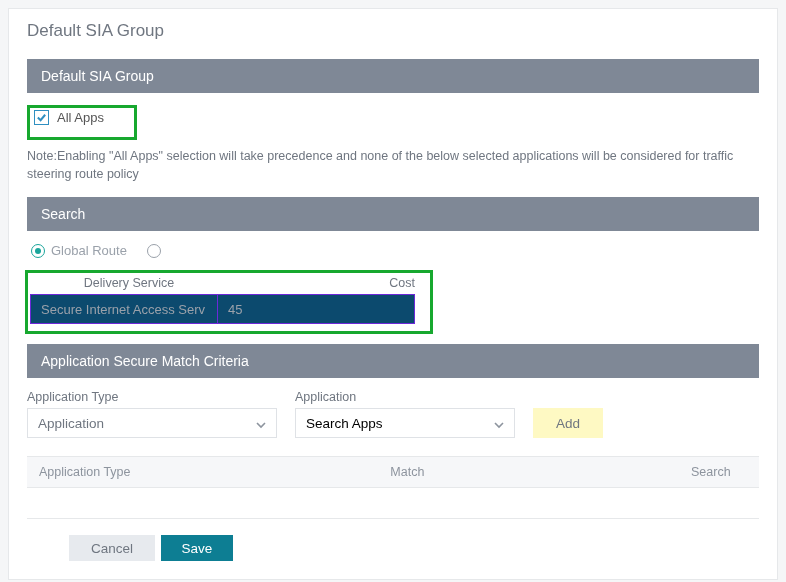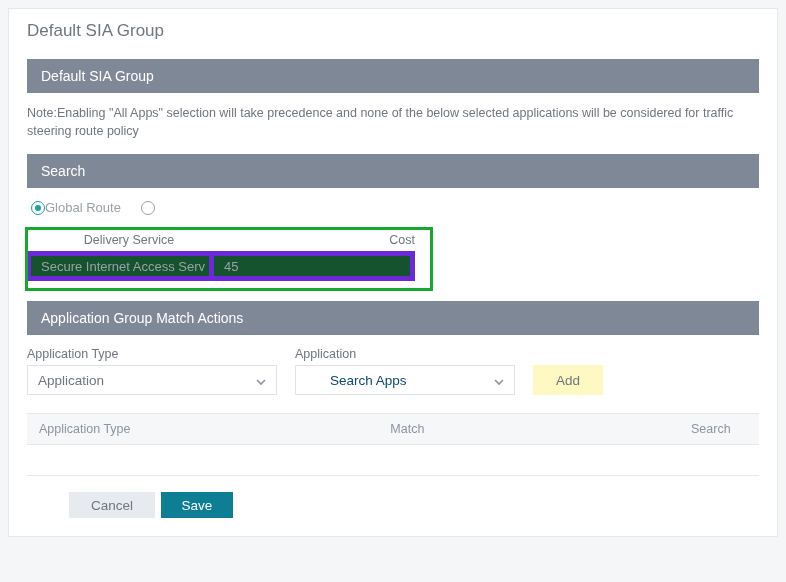--- a/index.html
+++ b/index.html
@@ -54,63 +54,63 @@
     line-height: 1.4;
   }
   .radio-row {
     display: flex;
     align-items: center;
     gap: 20px;
     margin: 0 0 14px 4px;
     color: #9aa1aa;
     font-size: 13px;
   }
-  .radio-item { display: flex; align-items: center; cursor: pointer; }
+  .radio-item { display: flex; align-items: center; gap: 6px; cursor: pointer; }
   .radio-outer {
     width: 14px; height: 14px; border-radius: 50%;
     border: 1px solid #9aa1aa; display: inline-flex;
     align-items: center; justify-content: center;
   }
   .radio-item.selected .radio-outer { border-color: #1aa59b; }
   .radio-inner { width: 6px; height: 6px; border-radius: 50%; background: #1aa59b; }
 
   .ts-row {
     display: flex;
     gap: 12px;
     margin-bottom: 12px;
     padding: 4px 6px 8px 6px;
   }
   .field { display: flex; flex-direction: column; gap: 4px; }
   .field-label {
     font-size: 12.5px;
     color: #6f7680;
   }
   .input-box {
-    border: 5px solid #6d28d9;
+    border: 1px solid #6d28d9;
     height: 30px;
     padding: 0 10px;
     font-size: 13px;
     color: #9aa1aa;
-    background: #14532d;
+    background: #0c4a6e;
     outline: none;
   }
   .input-box::placeholder { color: #9aa1aa; }
   .select-box {
     border: 1px solid #dfe2e6;
     height: 30px;
     display: flex;
     align-items: center;
     justify-content: space-between;
     padding: 0 10px;
     font-size: 13.5px;
     color: #6f7680;
     background: #fff;
     cursor: pointer;
   }
-  .select-box .placeholder { color: #0c4a6e; margin-left: 24px; }
+  .select-box .placeholder { color: #000000; }
   .chev { width: 10px; height: 10px; }
   .chev svg { stroke: #8d949e; stroke-width: 1.6; fill: none; }
 
   .criteria-row {
     display: flex;
     gap: 18px;
     align-items: flex-end;
     margin-bottom: 18px;
   }
   .add-btn {
@@ -178,20 +178,30 @@
 </style>
 </head>
 <body>
 
 <div class="page-card">
 
   <div class="page-title">Default SIA Group</div>
 
   <div class="section-bar">Default SIA Group</div>
 
+  <div class="hl-box">
+    <div class="checkbox-row">
+      <span class="chk">
+        <svg viewBox="0 0 12 12">
+            <polyline points="2,6 5,9 10,3"></polyline>
+          </svg>
+      </span>
+      <span>All Apps</span>
+    </div>
+  </div>
 
   <div class="note">Note:Enabling "All Apps" selection will take precedence and none of the below selected applications will be considered for traffic steering route policy</div>
 
   <div class="section-bar">Search</div>
 
   <div class="radio-row">
     <div class="radio-item selected">
       <span class="radio-outer">
           <span class="radio-inner"></span>
         </span>
@@ -207,21 +217,21 @@
     <div class="field" style="width:192px;align-items:center;">
       <span class="field-label">Delivery Service</span>
       <input class="input-box" type="text" value="Secure Internet Access Serv" style="">
     </div>
     <div class="field" style="width:178px;align-items:flex-end;">
       <span class="field-label">Cost</span>
       <input class="input-box" type="text" value="45" style="">
     </div>
   </div>
 
-  <div class="section-bar">Application Group Match Actions</div>
+  <div class="section-bar">Application Secure Match Criteria</div>
 
   <div class="criteria-row">
     <div class="field" style="width:250px;">
       <span class="field-label">Application Type</span>
       <div class="select-box">
         <span>Application</span>
         <span class="chev"><svg viewBox="0 0 10 10">
               <polyline points="1,3 5,7 9,3"></polyline>
             </svg></span>
       </div>

